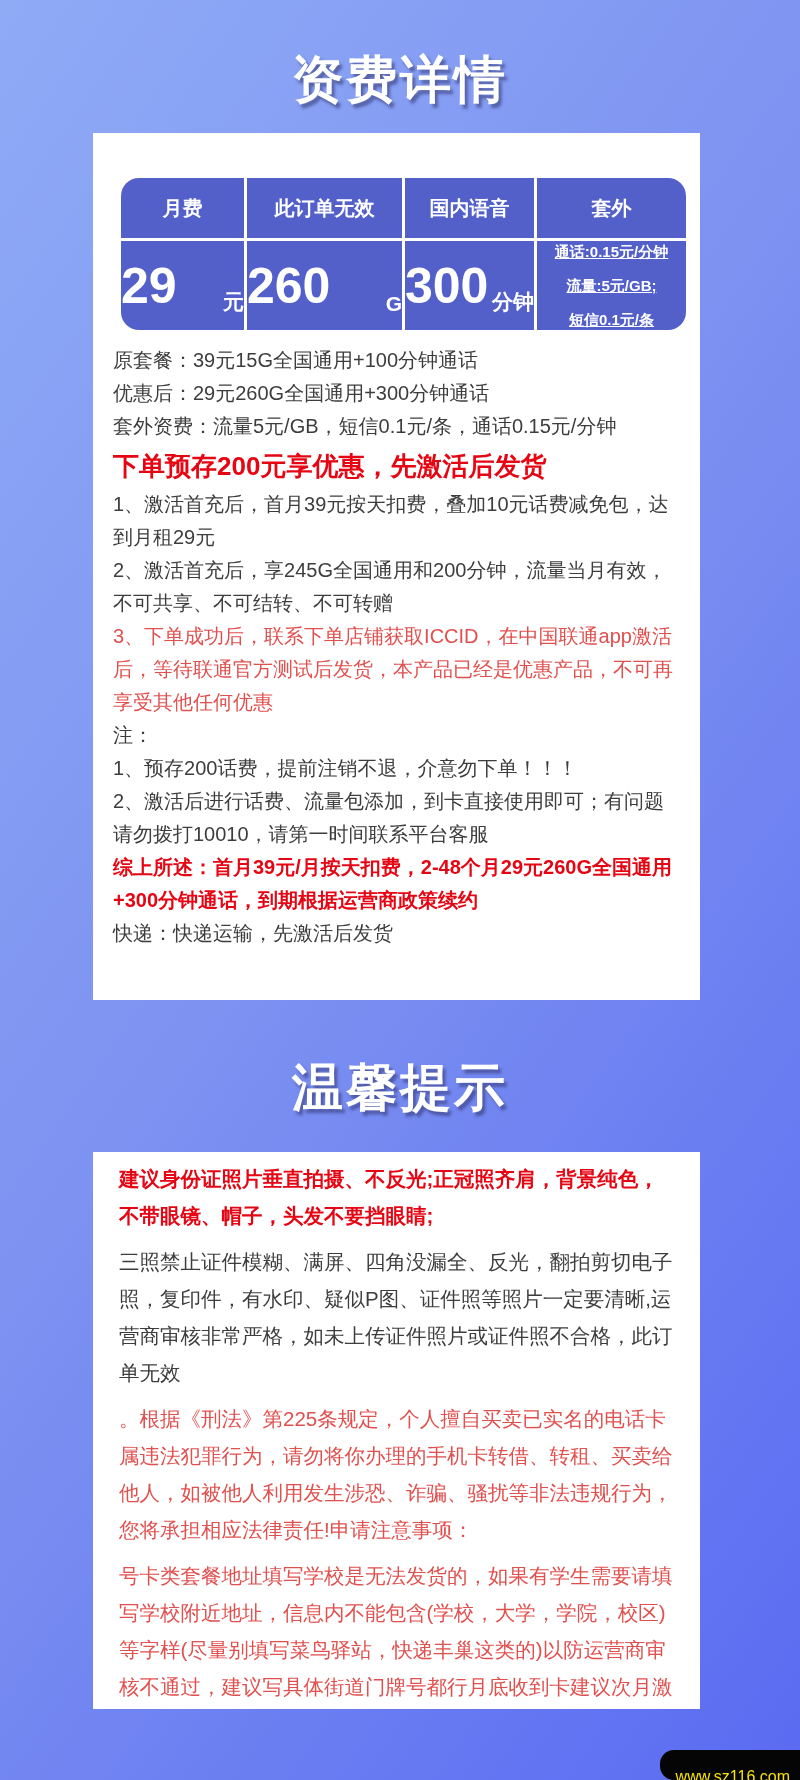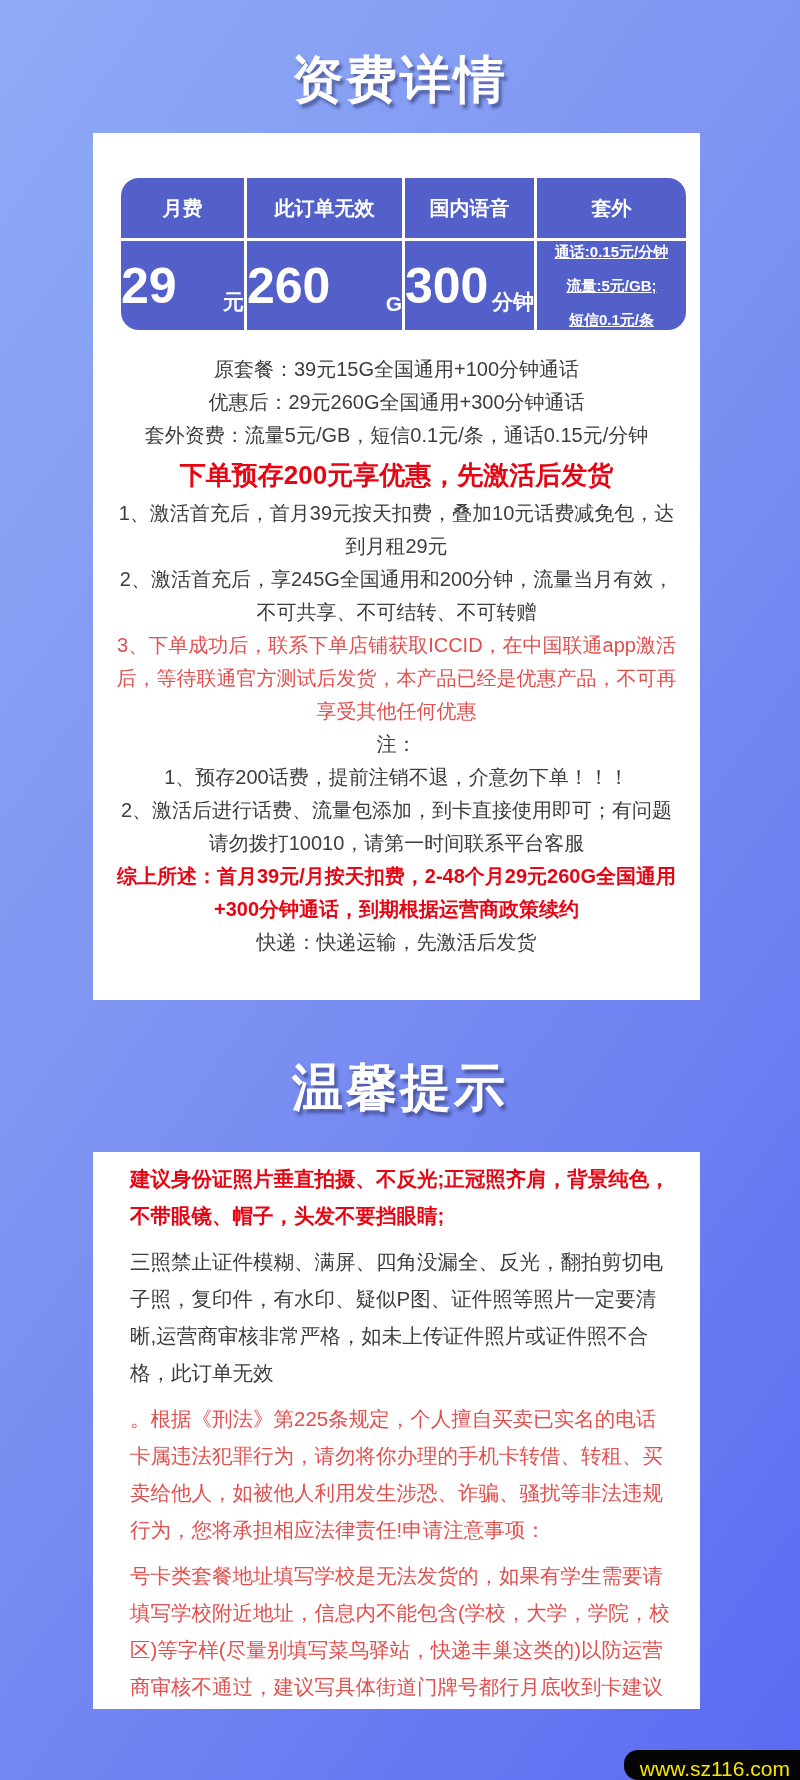--- a/index.html
+++ b/index.html
@@ -45,47 +45,47 @@
   .head .c4 { border-top-right-radius:18px; }
   .vals .c1 { border-bottom-left-radius:18px; }
   .vals .c4 { border-bottom-right-radius:18px; }
   .big  { font-size:50px; font-weight:bold; line-height:1; }
   .unit { font-size:21px; font-weight:bold; align-self:flex-end; margin:0 0 14px 2px; }
   .overage { display:flex; flex-direction:column; justify-content:center;text-decoration:underline; }
   .ov-line { font-size:15px; font-weight:bold; line-height:21px; text-align:center; white-space:nowrap; }
 
   
   .paras {
-    position:absolute; left:20px; top:220px; width:567px;
-    font-size:20px; line-height:33px; color:#3d3d3d;text-align:center;
+    position:absolute; left:20px; top:211px; width:567px;
+    font-size:20px; line-height:33px; color:#3d3d3d;
   }
   .paras p { margin:0; }
   .paras .p-red-heading {
     color:#e50513; font-weight:bold; font-size:26px; line-height:40px; margin:3px 0 2px;
   }
   .paras .p-red      { color:#e0504e; }
   .paras .p-red-bold { color:#e50513; font-weight:bold; }
 
   
   .paras2 {
-    padding:8px 26px 0 37px;
+    padding:8px 26px 0 26px;
     font-size:20.5px; line-height:37px; color:#3d3d3d;
   }
   .paras2 p { margin:0 0 9px 0; }
   .paras2 .p-red-bold { color:#e50513; font-weight:bold; }
   .paras2 .p-red      { color:#e0504e; }
 
   
   .watermark {
     position:absolute; right:0; bottom:0;
     height:30px; line-height:30px;
-    padding:4px 10px 0 16px;
+    padding:12px 10px 0 16px;
     background:#050505;
     color:#f7e400;
-    font-size:21px;
+    font-size:16px;
     border-radius:14px 0 0 14px;
     white-space:nowrap;
   }
 </style>
 </head>
 <body>
 
 <div class="page">
 
   <div class="sec-title t1">资费详情</div>

